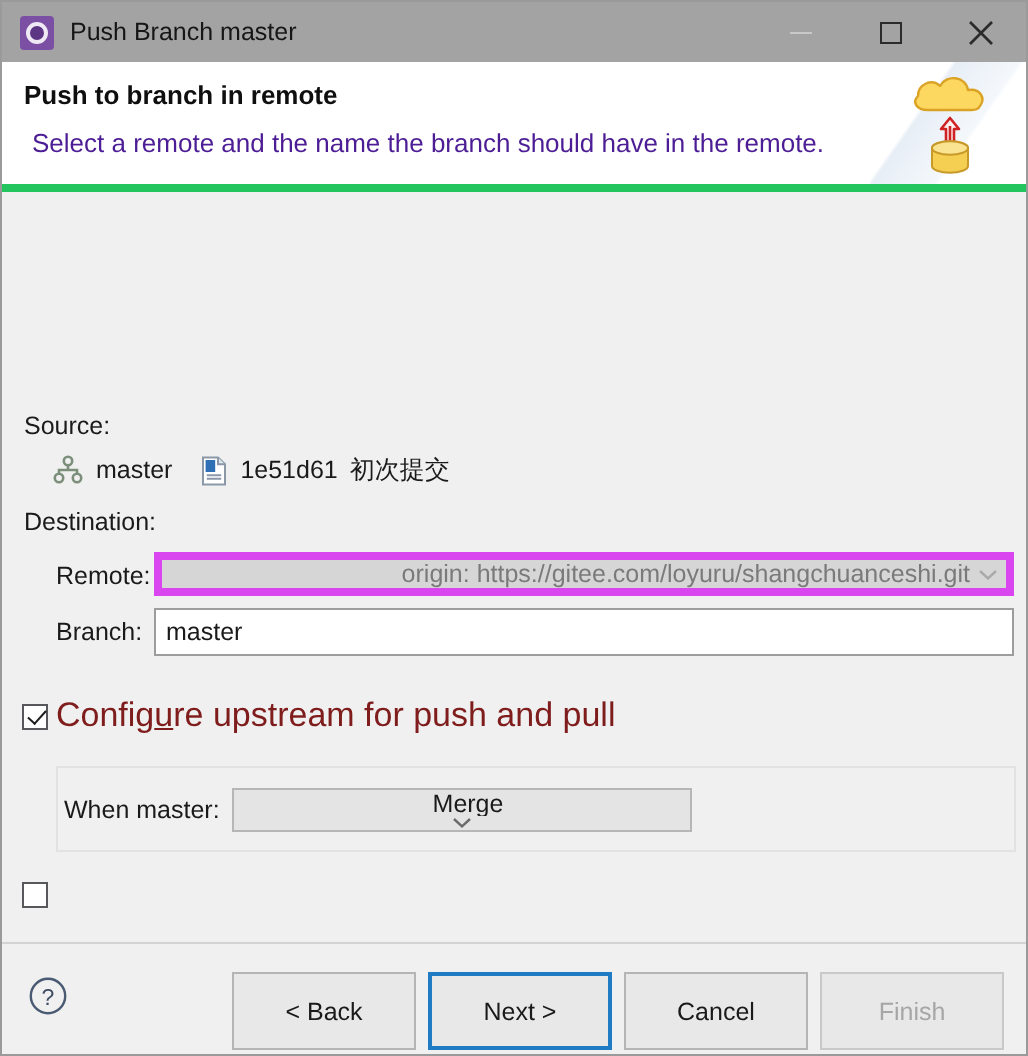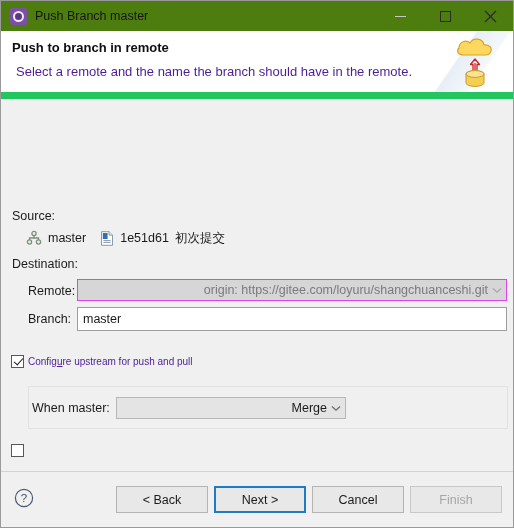--- a/index.html
+++ b/index.html
@@ -22,21 +22,21 @@
     box-sizing: border-box;
     border: 1px solid #9a9a9a;
     background: #f0f0f0;
     display: flex;
     flex-direction: column;
   }
 
   
   .titlebar {
     height: 30px;
-    background: #4d7c0f;
+    background: #a3a3a3;
     display: flex;
     align-items: center;
     flex: 0 0 auto;
     position: relative;
   }
   .app-icon {
     width: 17px;
     height: 17px;
     margin-left: 9px;
     margin-right: 8px;
@@ -87,21 +87,21 @@
     height: 11px;
     box-sizing: border-box;
     border: 1.3px solid #2b2b2b;
   }
 
   
   .header {
     position: relative;
     height: 61px;
     background: #ffffff;
-    border-bottom: 7px solid #22c55e;
+    border-bottom: 4px solid #22c55e;
     flex: 0 0 auto;
     overflow: hidden;
   }
   .header-title {
     position: absolute;
     left: 11px;
     top: 9px;
     font-size: 13px;
     font-weight: bold;
     color: #0f0f0f;
@@ -165,21 +165,21 @@
   
   .combo {
     position: absolute;
     box-sizing: border-box;
     display: flex;
     align-items: center;
     font-size: 12.5px;
   }
   .combo.disabled {
     background: #d6d6d6;
-    border: 1px solid #d946ef;
+    border: 4px solid #d946ef;
     color: #7a7a7a;
   }
   .combo .combo-text {
     padding-left: 6px;
     flex: 1 1 auto;
     white-space: nowrap;
     overflow: hidden;
   }
   .chev {
     width: 18px;
@@ -227,22 +227,22 @@
     left: 3.5px;
     top: 0.5px;
     width: 4px;
     height: 8px;
     border: solid #1c1c1c;
     border-width: 0 1.6px 1.6px 0;
     transform: rotate(42deg);
   }
   .cb-label {
     margin-left: 4px;
-    font-size: 10px;
-    color: #4c1d95;
+    font-size: 17px;
+    color: #7f1d1d;
     white-space: nowrap;
   }
   .mn { text-decoration: underline; }
 
   
   .groupbox {
     position: absolute;
     left: 27px;
     top: 287px;
     width: 480px;
@@ -257,20 +257,21 @@
     top: 302px;
   }
   #pulling-combo {
     left: 115px;
     top: 298px;
     width: 230px;
     height: 22px;
     background: #e4e4e4;
     border: 1px solid #b6b6b6;
     color: #1a1a1a;
+    flex-direction: column;
   }
 
   
   .adv-line {
     position: absolute;
     right: 9px;
     top: 406px;
     font-size: 12.5px;
     color: #1a1a1a;
     white-space: nowrap;
@@ -296,21 +297,21 @@
   }
   .btns {
     position: absolute;
     right: 11px;
     top: 14px;
     display: flex;
     gap: 6px;
   }
   .btn {
     width: 92px;
-    height: 27px;
+    height: 39px;
     box-sizing: border-box;
     border: 1px solid #b4b4b4;
     background: #e8e8e8;
     font-family: "Liberation Sans", sans-serif;
     font-size: 12.5px;
     color: #1a1a1a;
     display: flex;
     align-items: center;
     justify-content: center;
     padding: 0;

